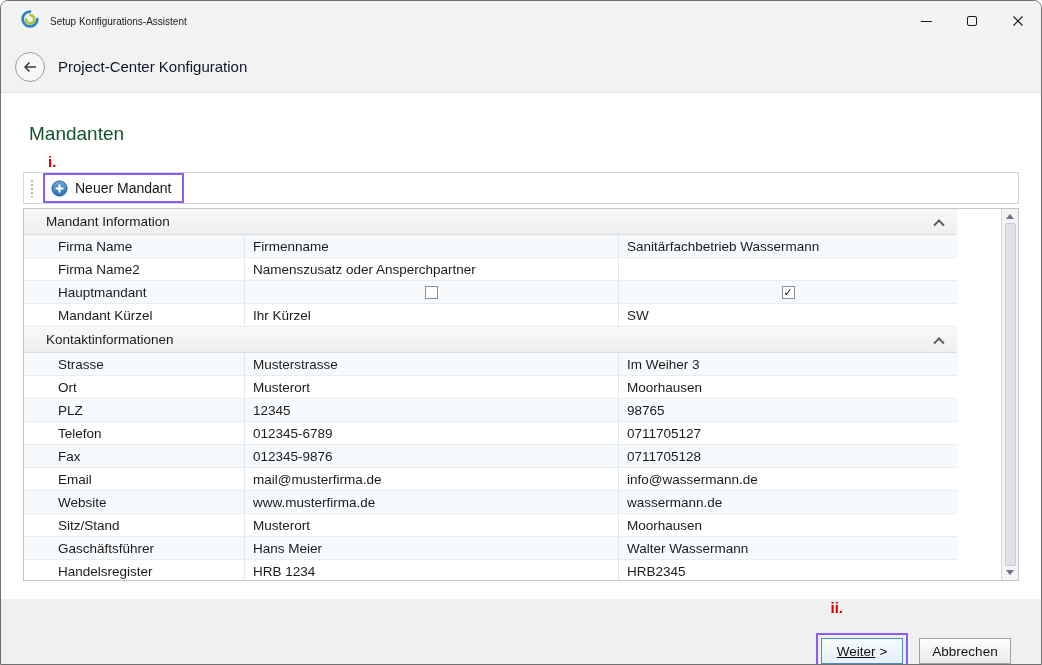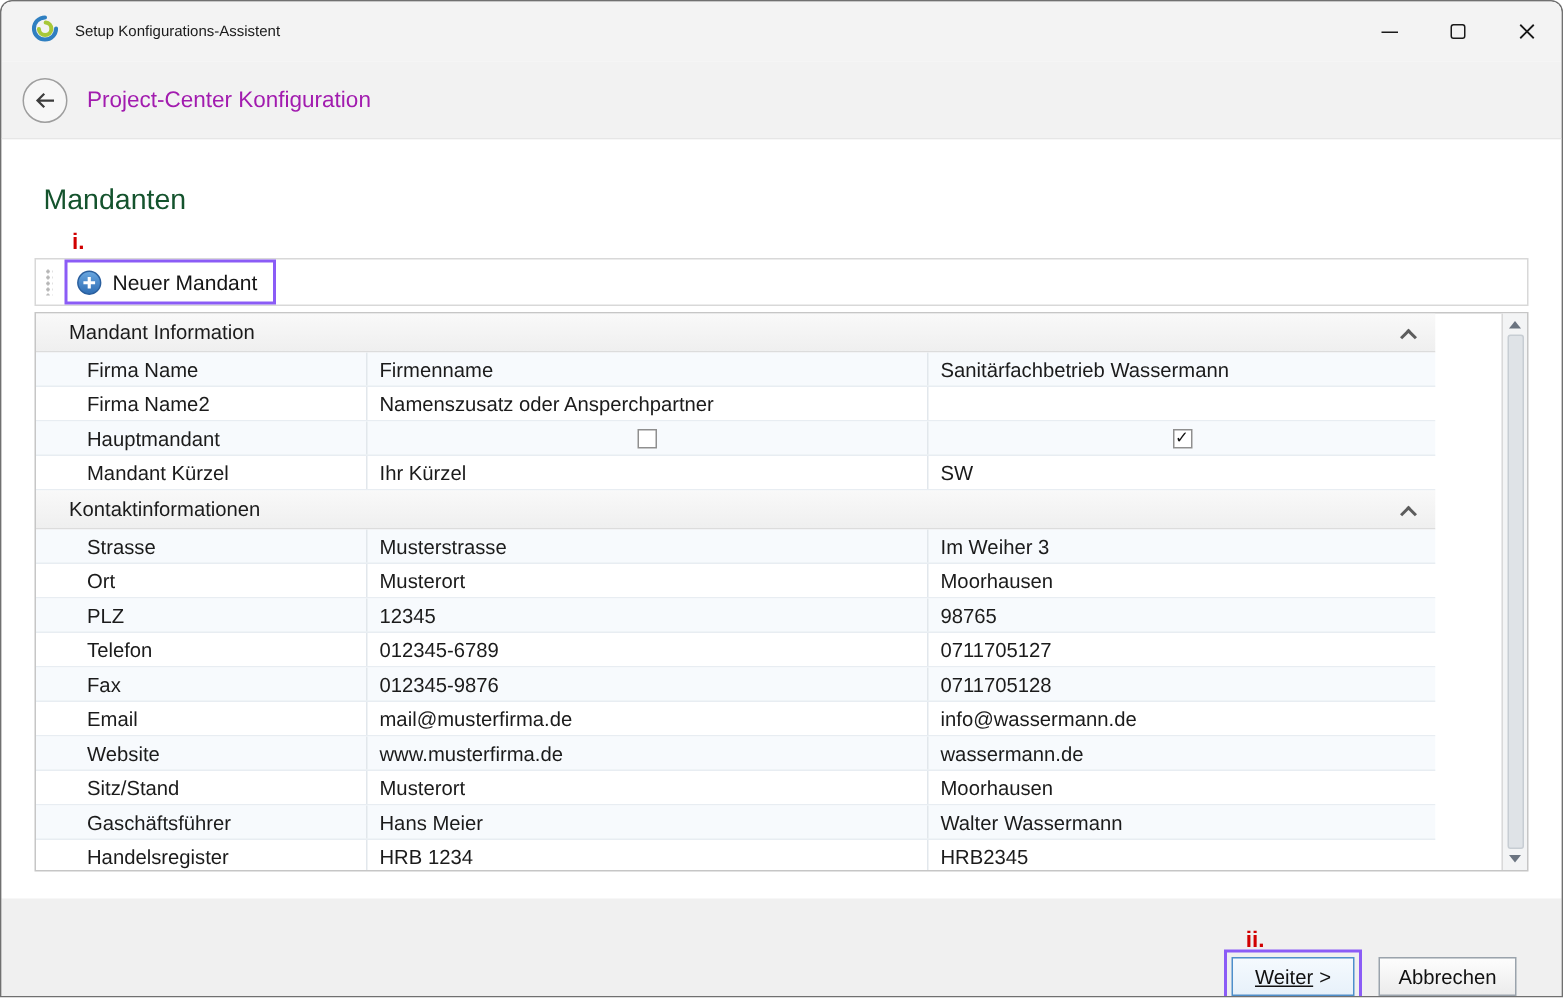--- a/index.html
+++ b/index.html
@@ -34,21 +34,21 @@
     background: #f2f2f2;
     border-bottom: 1px solid #e6e6e6;
     display: flex; align-items: center;
     padding-left: 14px; gap: 13px;
   }
   .back-btn {
     width: 30px; height: 30px; border-radius: 50%;
     border: 1px solid #9e9e9e; background: #f7f7f7;
     display: flex; align-items: center; justify-content: center;
   }
-  .subheader-title { font-size: 15px; color: #a21caf; text-align: center; }
+  .subheader-title { font-size: 15px; color: #0f172a; text-align: center; }
 
   
   .content { flex: 1 1 auto; background: #fff; position: relative; overflow: hidden; }
   .page-title { margin: 30px 0 0 28px; font-size: 19px; color: #14532d; }
   .annotation { color: #d10000; font-weight: 700; font-size: 15px; line-height: 1; }
   .annotation-i { margin: 9px 0 0 47px; }
 
   .toolbar {
     margin: 3px 22px 0 22px; height: 32px;
     border: 1px solid #d8d8d8; background: #fff;
@@ -103,21 +103,21 @@
   .vscroll {
     flex: 0 0 17px; background: #f3f4f5; border-left: 1px solid #d9d9d9;
     display: flex; flex-direction: column; align-items: center; padding: 5px 0;
   }
   .tri-up { width: 0; height: 0; border-left: 4px solid transparent; border-right: 4px solid transparent; border-bottom: 5px solid #6b7480; }
   .tri-down { width: 0; height: 0; border-left: 4px solid transparent; border-right: 4px solid transparent; border-top: 5px solid #6b7480; }
   .vs-thumb { flex: 1 1 auto; width: 11px; margin: 4px 0; background: #dfe3e7; border: 1px solid #c7cdd3; border-radius: 2px; }
 
   
   .footer { flex: 0 0 65px; background: #f0f0f0; position: relative; }
-  .annotation-ii { position: absolute; top: 20px; right: 198px; }
+  .annotation-ii { position: absolute; top: 1px; right: 198px; }
   .footer-buttons { position: absolute; top: 34px; right: 30px; display: flex; align-items: center; gap: 11px; }
   .hl-weiter { padding: 3px; background: transparent; }
   .btn { font-family: inherit; font-size: 13.5px; color: #111; display: flex; align-items: center; justify-content: center; }
   .btn-weiter { width: 82px; height: 26px; border: 1px solid #4e8fcb; background: linear-gradient(#f5fafe, #e7f1fa); }
   .btn-weiter .u { text-decoration: underline; }
   .btn-weiter .arrow { margin-left: 4px; }
   .btn-abbrechen { width: 92px; height: 26px; border: 1px solid #9aa3ac; background: linear-gradient(#fdfdfd, #ececec); }
 </style>
 </head>
 <body>

